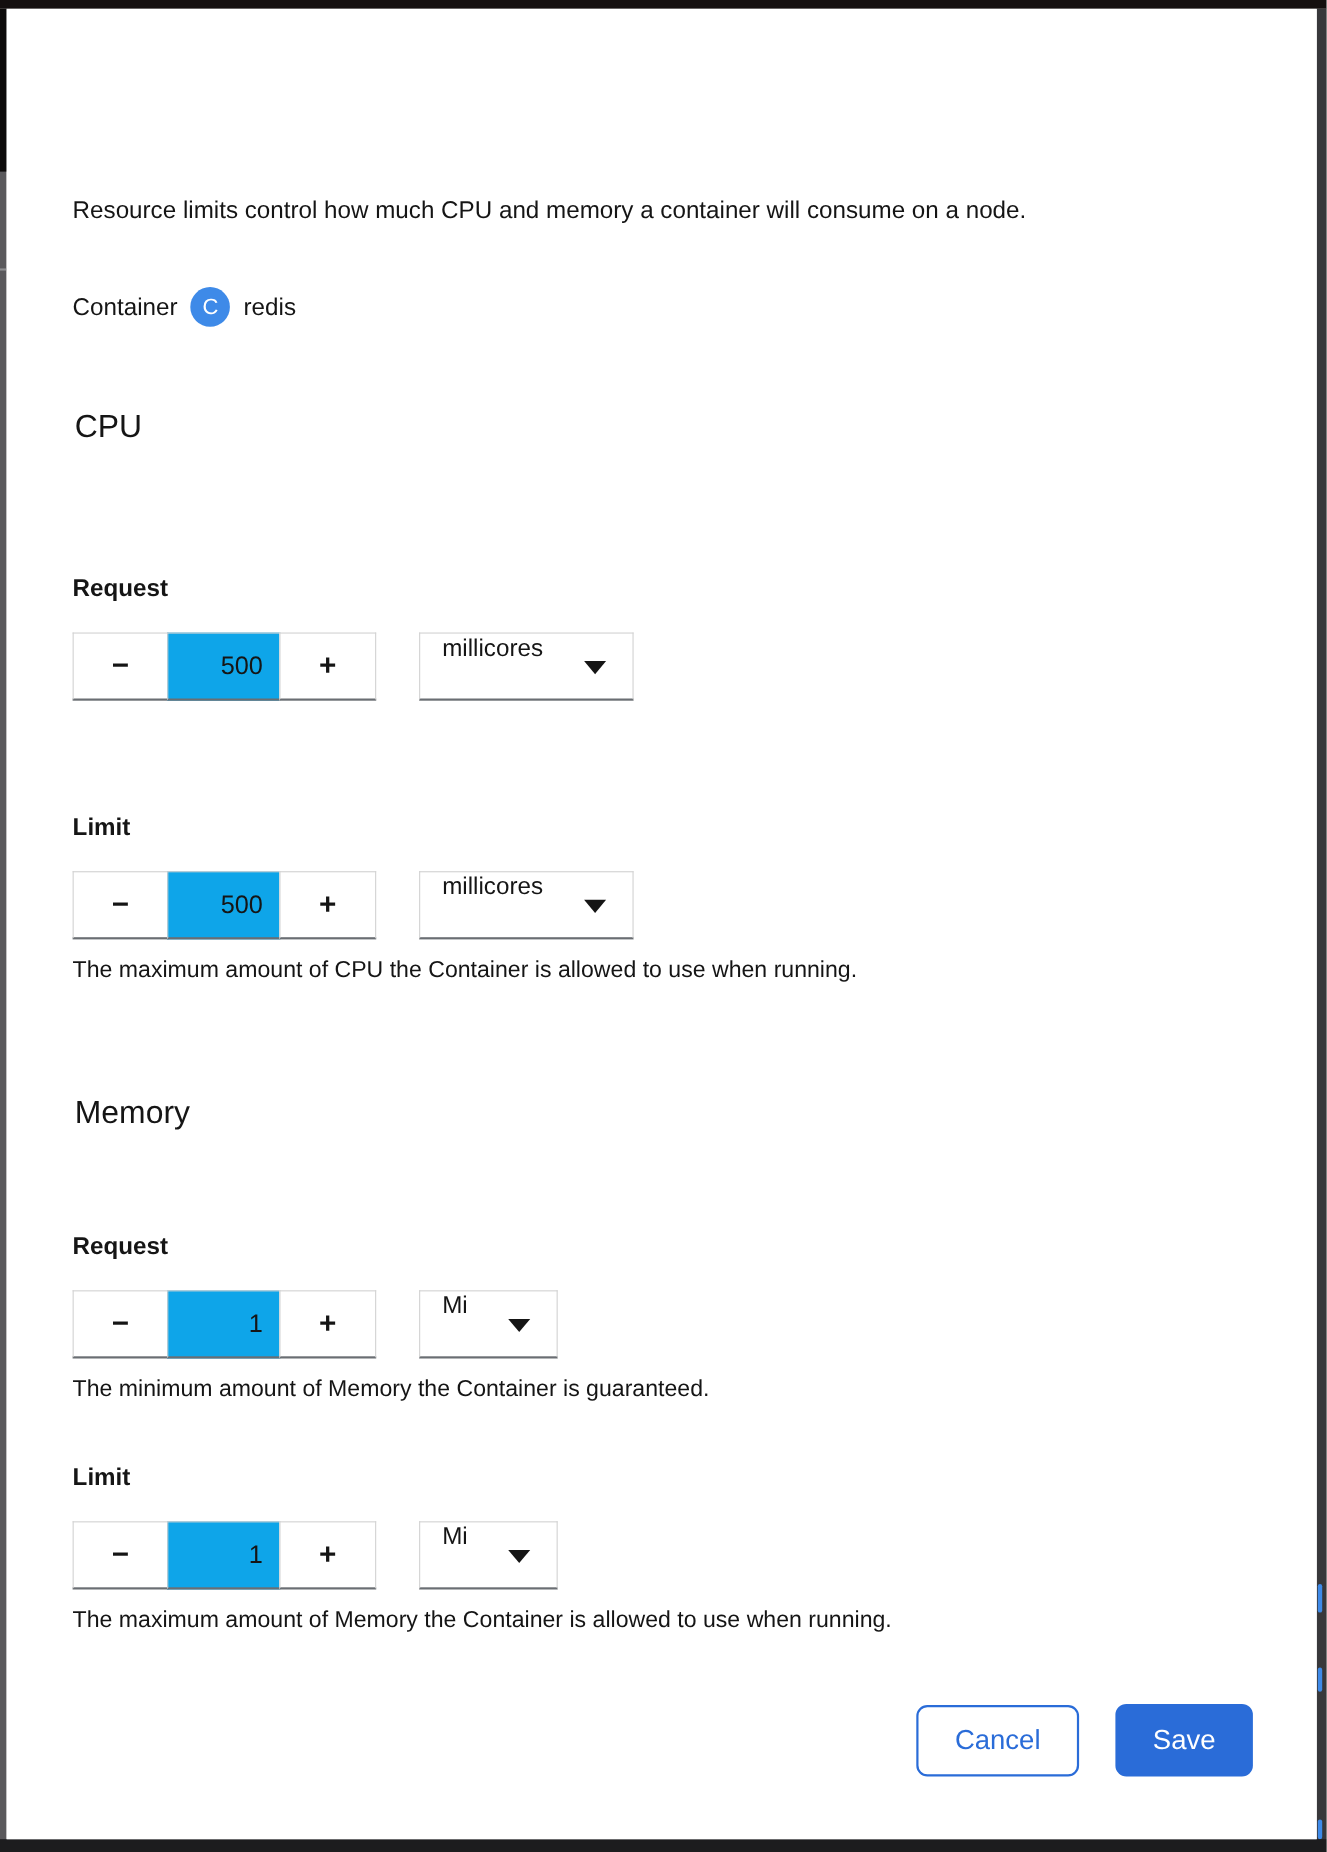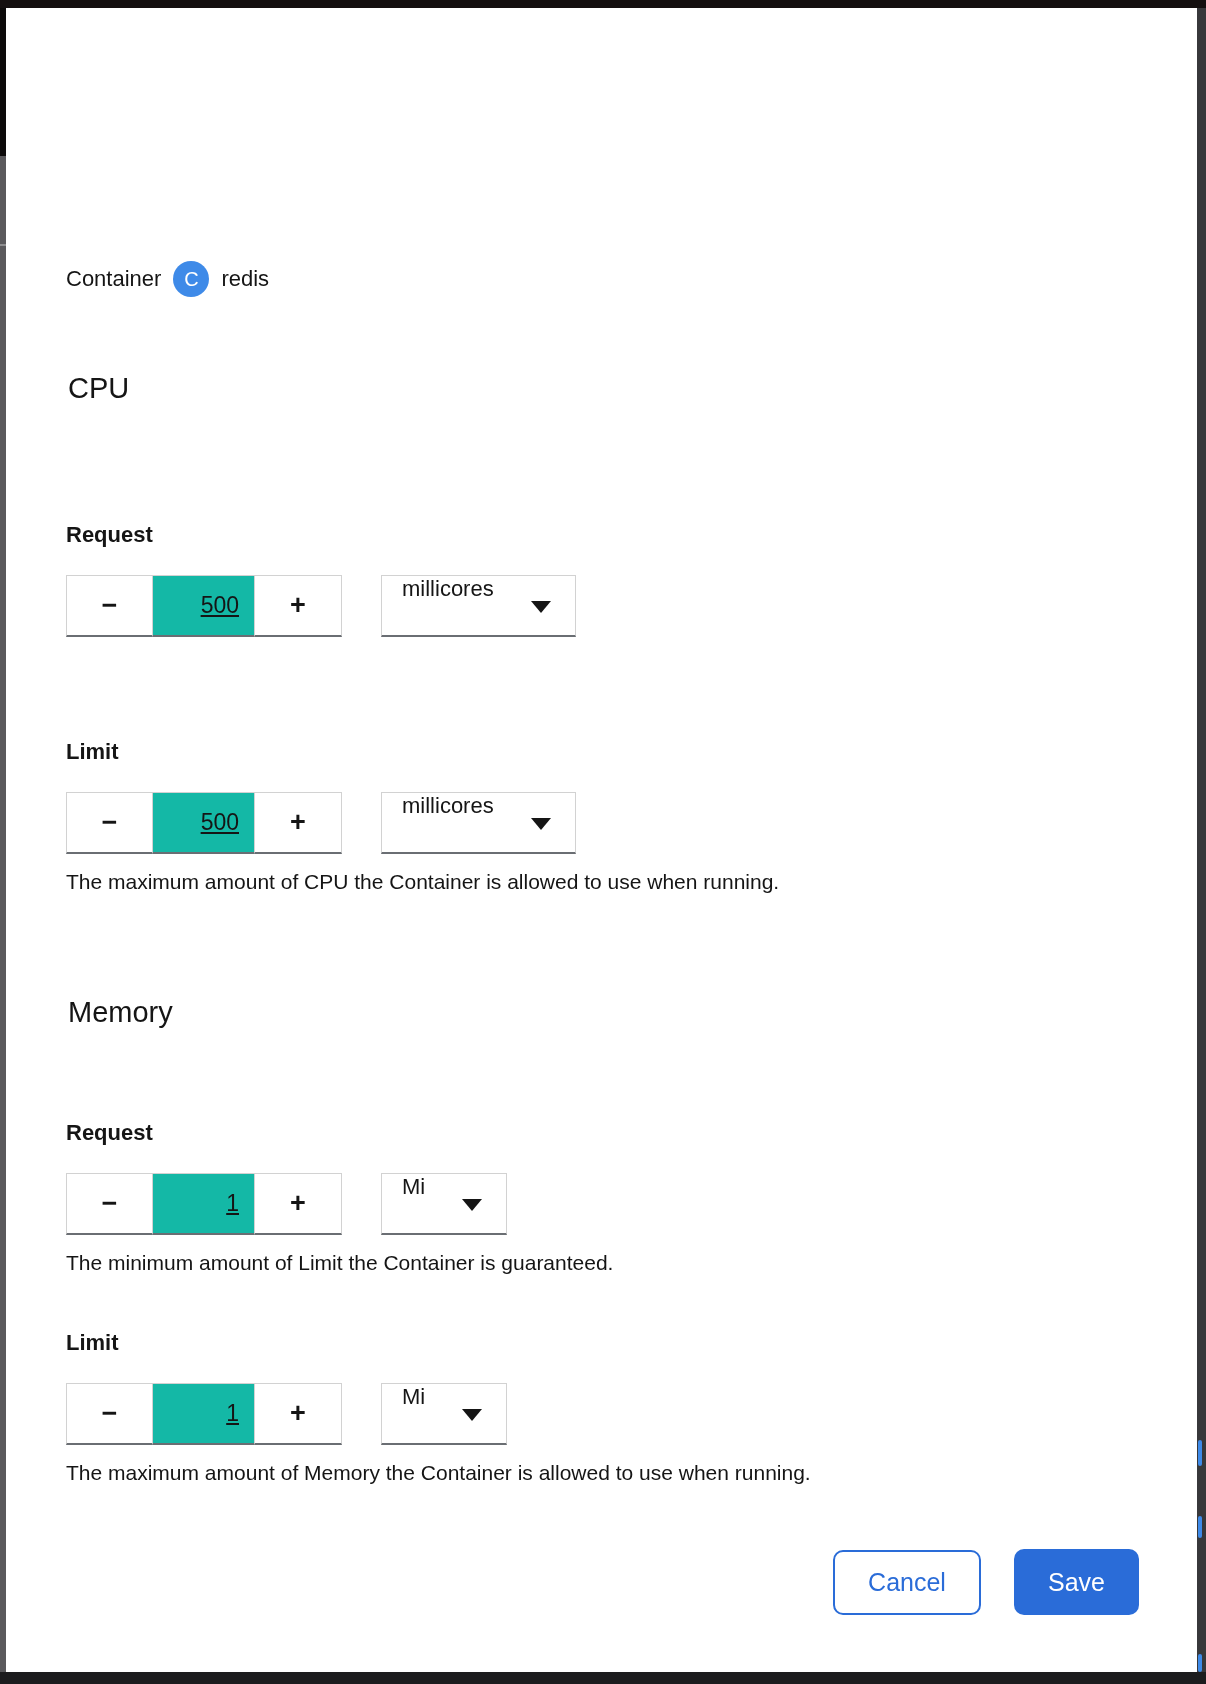--- a/index.html
+++ b/index.html
@@ -57,21 +57,21 @@
     border:1px solid #d2d2d2;border-bottom:2px solid #6a6e73;
     font-size:27px;font-weight:700;color:#151515;
     display:flex;align-items:center;justify-content:center;
     padding:0;cursor:pointer;font-family:inherit;
   }
   .stepbtn.plus{margin-left:-1px;width:88px;}
   .numval{
     width:103px;height:62px;box-sizing:border-box;margin-left:-1px;
     border:1px solid #d2d2d2;border-bottom:2px solid #6a6e73;
     font-size:23px;color:#151515;text-align:right;padding:0 15px 0 4px;
-    font-family:inherit;background:#14b8a6;outline:none;text-decoration:underline;
+    font-family:inherit;background:#0ea5e9;outline:none;
   }
   .unitselect{
     position:relative;margin-left:39px;height:62px;box-sizing:border-box;
     border:1px solid #d2d2d2;border-bottom:2px solid #6a6e73;background:#fff;
     font-size:22px;color:#151515;font-family:inherit;cursor:pointer;
     display:flex;align-items:flex-start;text-align:left;padding:0 60px 0 20px;
   }
   .unitselect.w-cpu{width:195px;}
   .unitselect.w-mem{width:126px;}
   .caret{
@@ -108,20 +108,21 @@
   <div class="strip-right">
     <div class="frag f1"></div>
     <div class="frag f2"></div>
     <div class="frag f3"></div>
   </div>
   <div class="strip-bottom"></div>
 
   <div class="modal">
 
 
+    <p class="desc">Resource limits control how much CPU and memory a container will consume on a node.</p>
 
     <div class="container-row">
       <span>Container</span>
       <span class="badge">C</span>
       <span>redis</span>
     </div>
 
     <h2 class="sec-heading sec-cpu">CPU</h2>
 
     <div class="field f1">
@@ -175,21 +176,21 @@
           <input class="numval" value="1" style="">
           <button class="stepbtn plus">
               <span>+</span>
             </button>
         </div>
         <button class="unitselect w-mem">
           <span>Mi</span>
           <span class="caret"></span>
         </button>
       </div>
-      <p class="helper">The minimum amount of Limit the Container is guaranteed.</p>
+      <p class="helper">The minimum amount of Memory the Container is guaranteed.</p>
     </div>
 
     <div class="field f4">
       <div class="flabel">Limit</div>
       <div class="frow">
         <div class="numgroup">
           <button class="stepbtn">
               <span>−</span>
             </button>
           <input class="numval" value="1" style="">

